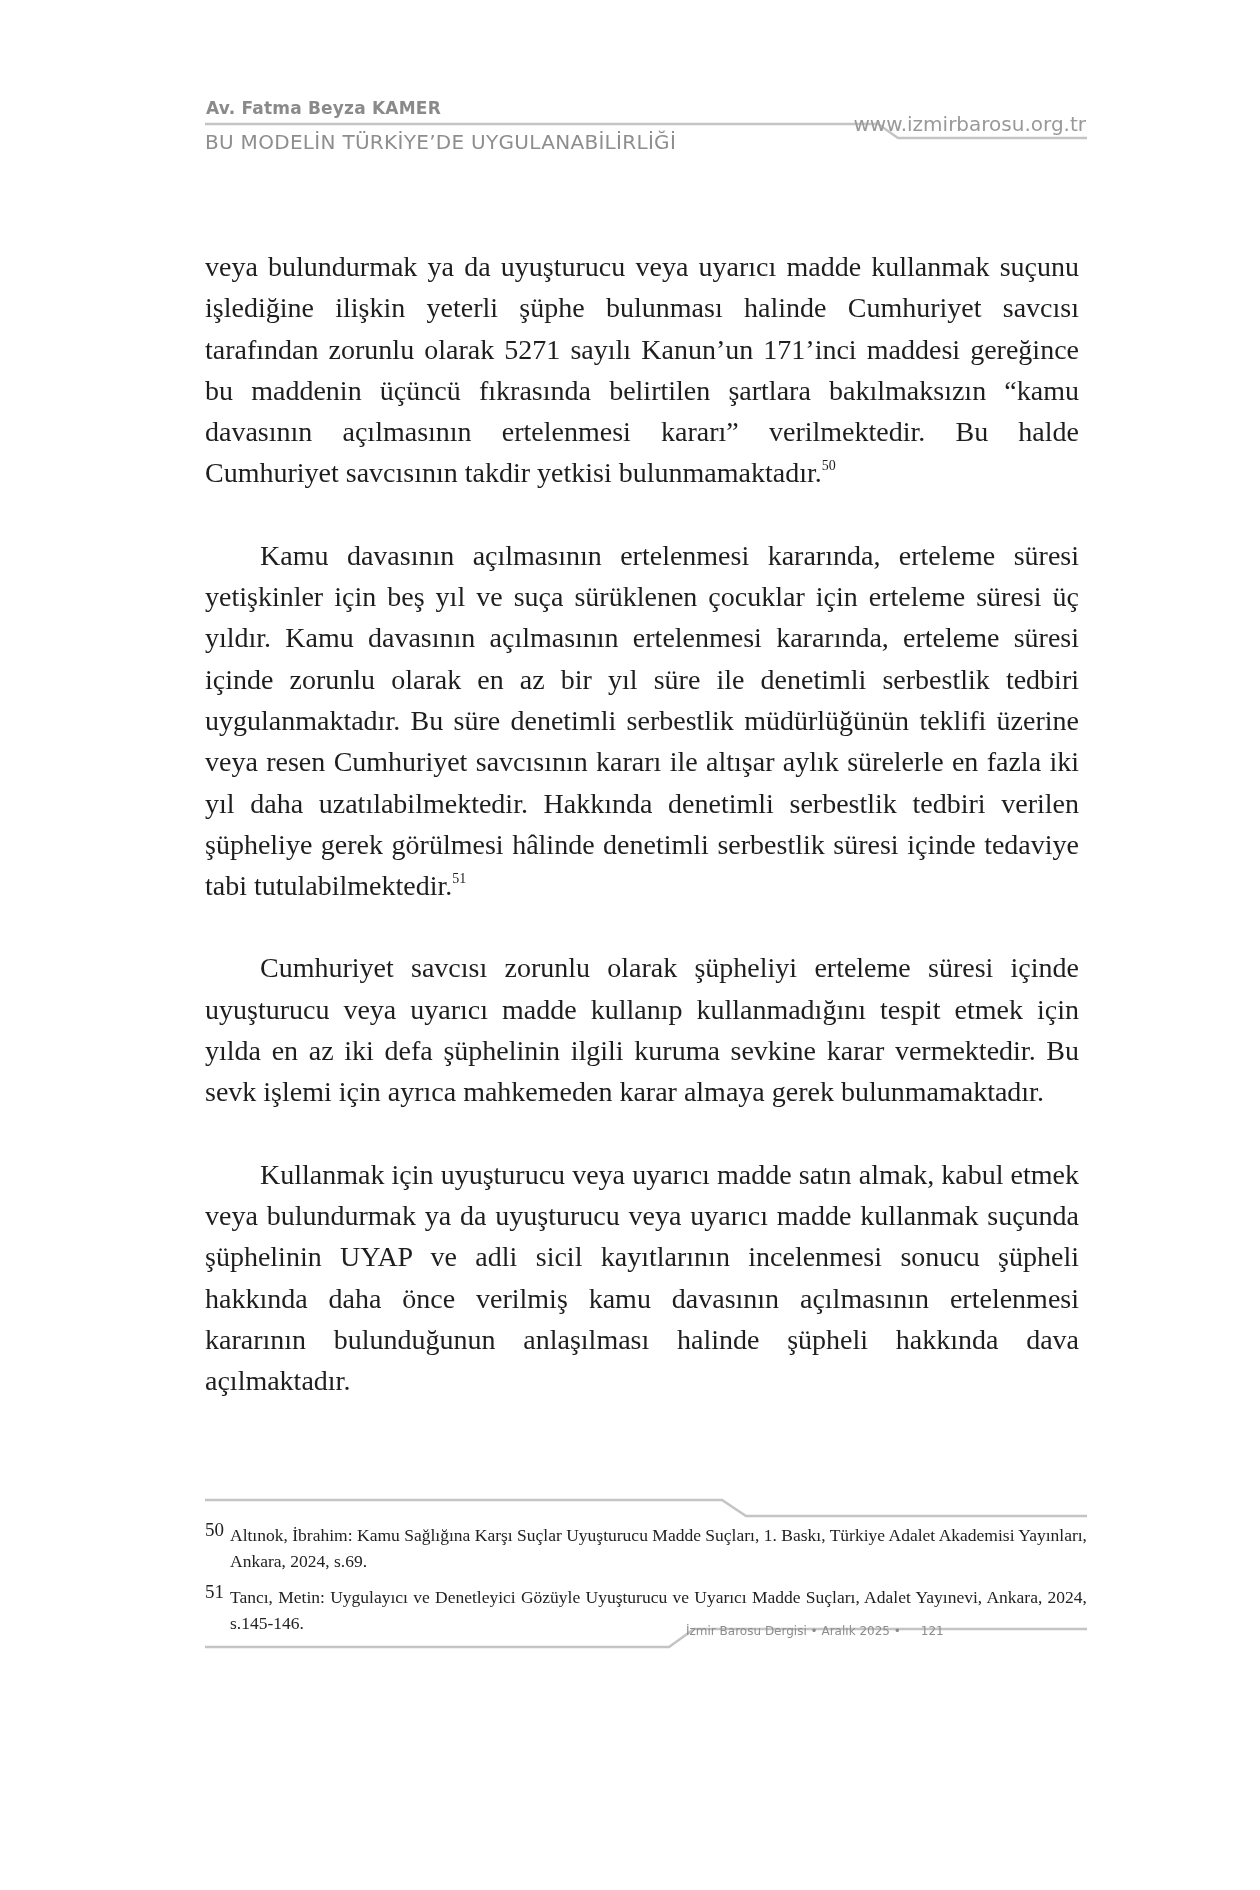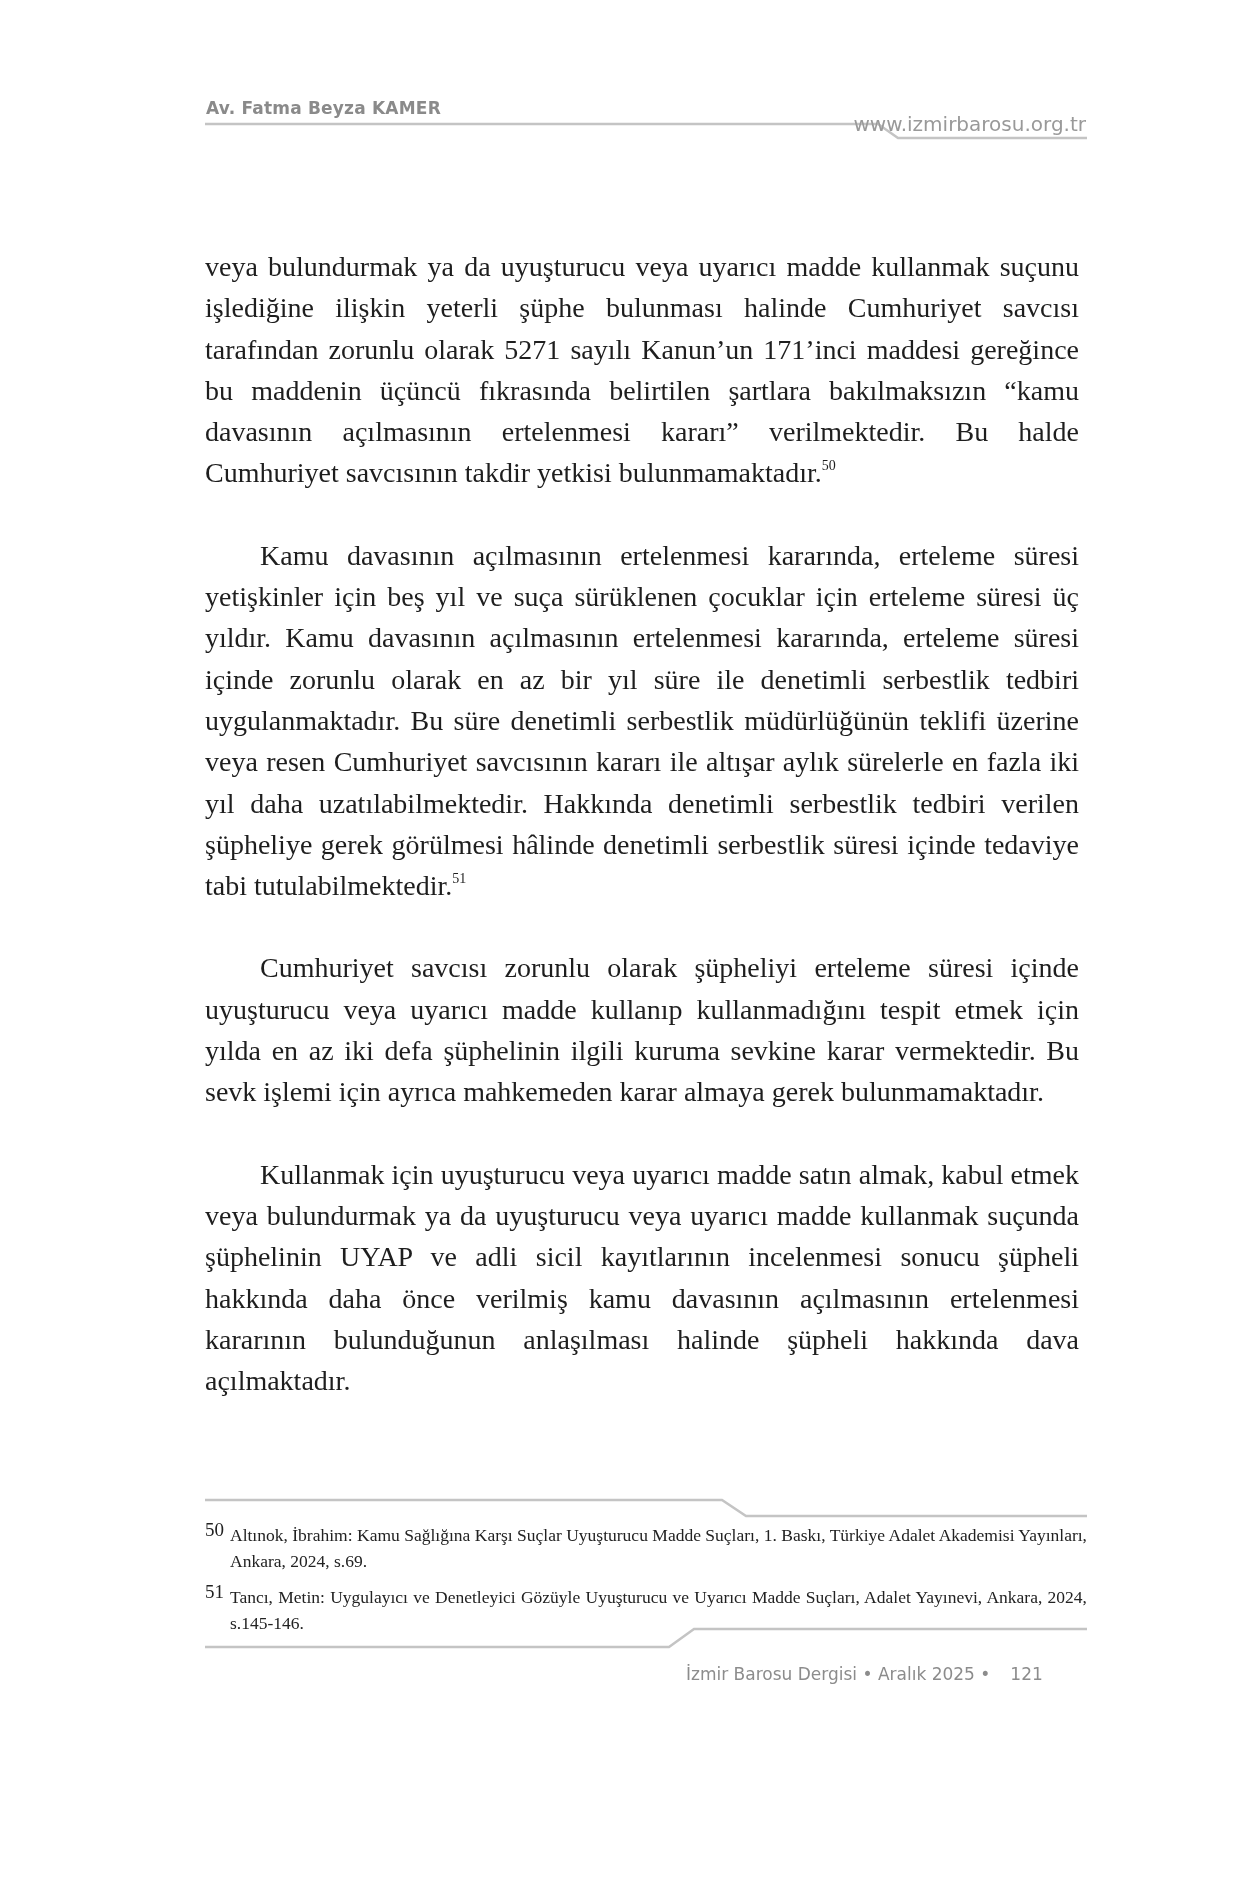--- a/index.html
+++ b/index.html
@@ -36,42 +36,42 @@
       position: absolute; left: 189px; top: 1522px; width: 882px;
       font-family: "Liberation Serif", "DejaVu Serif", serif;
       font-size: 17.5px; line-height: 26px; color: #222;
       text-align: justify;
     }
     .fn { position: relative; padding-left: 25px; margin-bottom: 10px; }
     .fn-num { position: absolute; left: 0; top: -5px; font-size: 19px; }
 
     .footer {
       position: absolute; left: 670px; top: 1624px;
-      font-family: "DejaVu Sans", sans-serif; font-size: 17px; color: #8c8c8c;
+      font-family: "DejaVu Sans", sans-serif; font-size: 12px; color: #8c8c8c;
       white-space: nowrap;
-      margin-top: 40px;
     }
     .footer .pg { margin-left: 20px; }
   </style>
 </head>
 <body>
 
 <div class="page">
 
   <svg class="rule" width="1260" height="1890">
 
     <polyline points="189,124 862,124 882,138 1071,138" fill="none" stroke="#c4c4c4" stroke-width="2.5"></polyline>
 
     <polyline points="189,1500 706,1500 730,1516 1071,1516" fill="none" stroke="#c4c4c4" stroke-width="2.5"></polyline>
 
     <polyline points="189,1647 653,1647 678,1629 1071,1629" fill="none" stroke="#c4c4c4" stroke-width="2.5"></polyline>
   </svg>
 
   <div class="hdr-author">Av. Fatma Beyza KAMER</div>
   <div class="hdr-title">
+    <div>BU MODELİN TÜRKİYE’DE UYGULANABİLİRLİĞİ</div>
   </div>
   <div class="hdr-url">www.izmirbarosu.org.tr</div>
 
   <div class="body-text">
     <p><span>veya bulundurmak ya da uyuşturucu veya uyarıcı madde kullanmak suçunu işlediğine ilişkin yeterli şüphe bulunması halinde Cumhuriyet savcısı tarafından zorunlu olarak 5271 sayılı Kanun’un 171’inci maddesi gereğince bu maddenin üçüncü fıkrasında belirtilen şartlara bakılmaksızın “kamu davasının açılmasının ertelenmesi kararı” verilmektedir. Bu halde Cumhuriyet savcısının takdir yetkisi bulunmamaktadır.</span><sup>50</sup></p>
     <p class="indent"><span>Kamu davasının açılmasının ertelenmesi kararında, erteleme süresi yetişkinler için beş yıl ve suça sürüklenen çocuklar için erteleme süresi üç yıldır. Kamu davasının açılmasının ertelenmesi kararında, erteleme süresi içinde zorunlu olarak en az bir yıl süre ile denetimli serbestlik tedbiri uygulanmaktadır. Bu süre denetimli serbestlik müdürlüğünün teklifi üzerine veya resen Cumhuriyet savcısının kararı ile altışar aylık sürelerle en fazla iki yıl daha uzatılabilmektedir. Hakkında denetimli serbestlik tedbiri verilen şüpheliye gerek görülmesi hâlinde denetimli serbestlik süresi içinde tedaviye tabi tutulabilmektedir.</span><sup>51</sup></p>
     <p class="indent">Cumhuriyet savcısı zorunlu olarak şüpheliyi erteleme süresi içinde uyuşturucu veya uyarıcı madde kullanıp kullanmadığını tespit etmek için yılda en az iki defa şüphelinin ilgili kuruma sevkine karar vermektedir. Bu sevk işlemi için ayrıca mahkemeden karar almaya gerek bulunmamaktadır.</p>
     <p class="indent">Kullanmak için uyuşturucu veya uyarıcı madde satın almak, kabul etmek veya bulundurmak ya da uyuşturucu veya uyarıcı madde kullanmak suçunda şüphelinin UYAP ve adli sicil kayıtlarının incelenmesi sonucu şüpheli hakkında daha önce verilmiş kamu davasının açılmasının ertelenmesi kararının bulunduğunun anlaşılması halinde şüpheli hakkında dava açılmaktadır.</p>
   </div>
 

